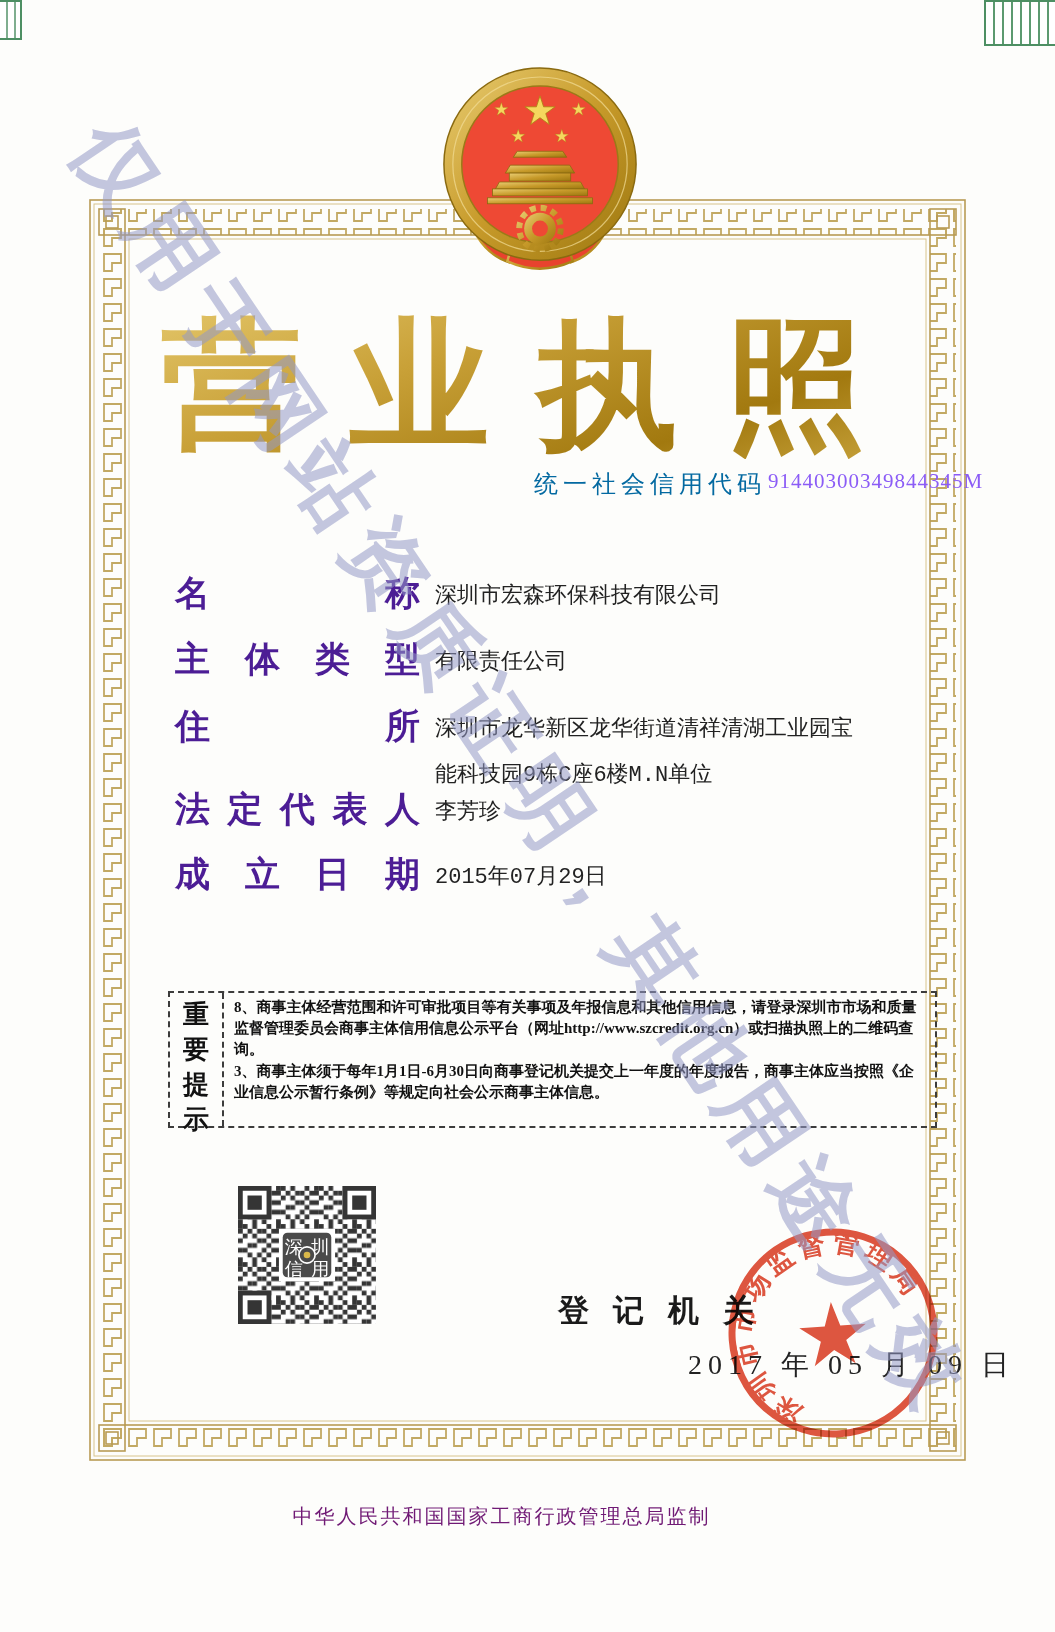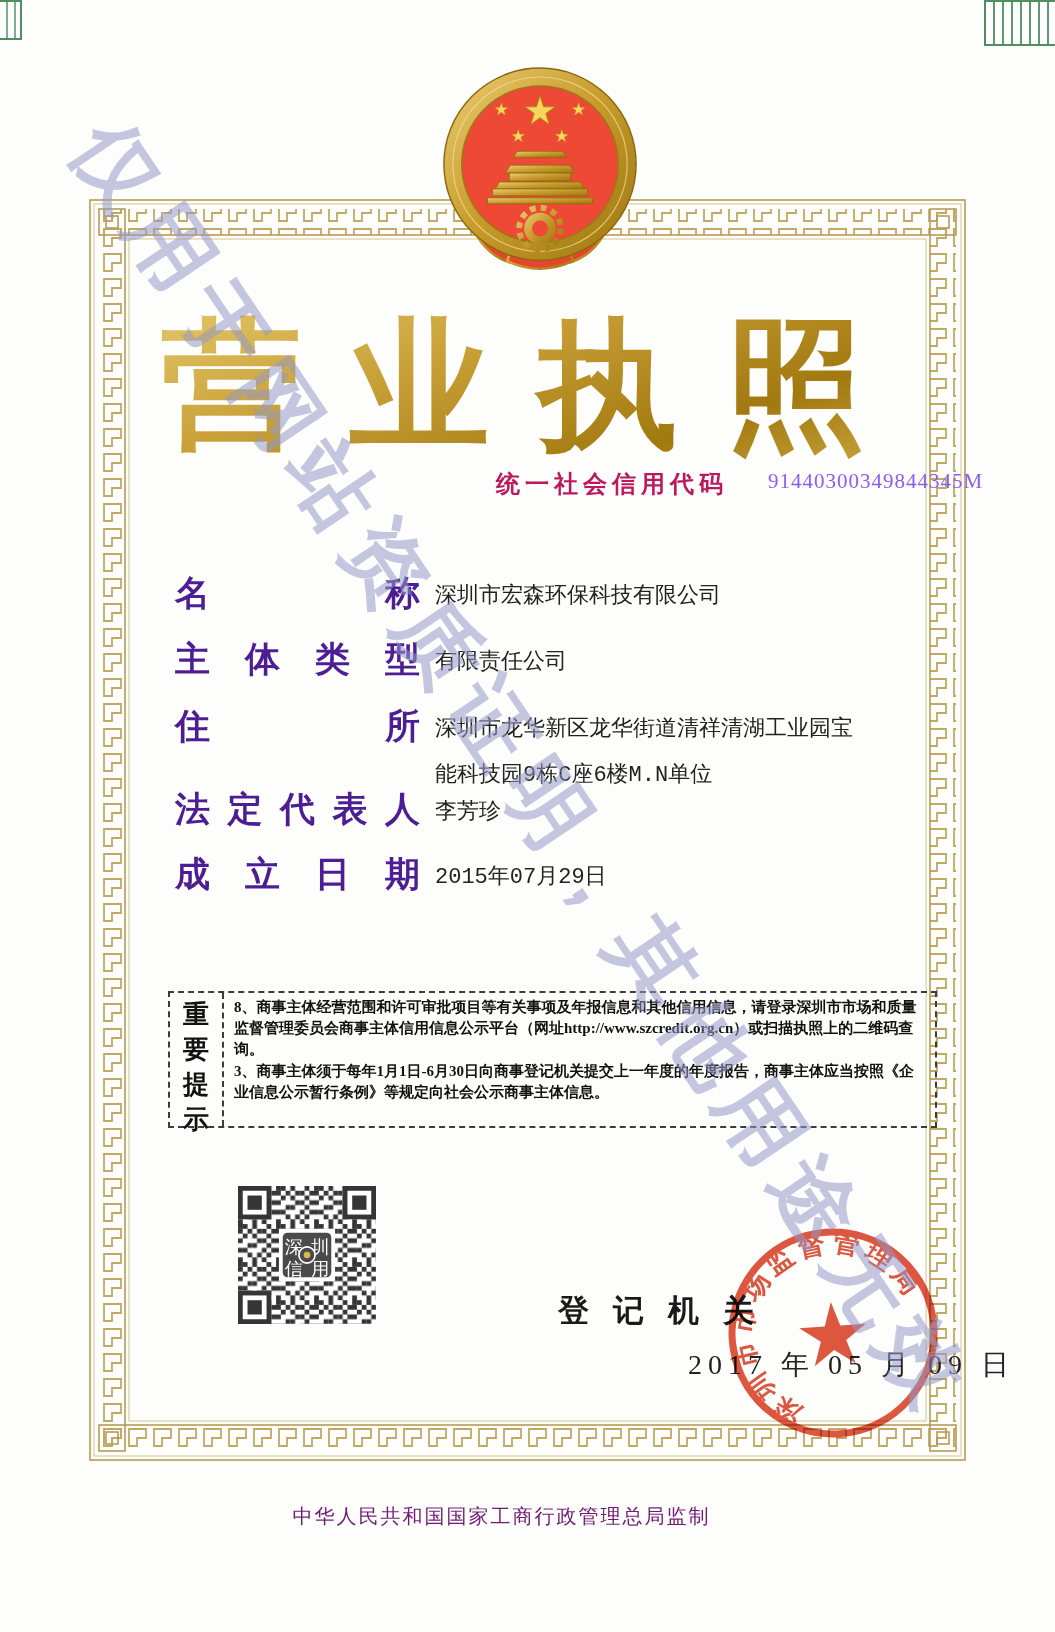--- a/index.html
+++ b/index.html
@@ -35,22 +35,22 @@
   }
   @supports (-webkit-background-clip: text){
     .title{
       background:linear-gradient(160deg,#ecd27a 0%,#c9a138 38%,#a2790f 70%,#dcba55 100%);
       -webkit-background-clip:text;background-clip:text;color:transparent;text-shadow:none;
     }
   }
   
   .credit{position:absolute;left:0;top:468px;width:1055px;z-index:5;}
   .credit-label{
-    position:absolute;left:496px;top:0;font-weight:bold;font-size:24px;
-    letter-spacing:5px;color:#be185d;font-family:"Liberation Serif",serif;
+    position:absolute;left:534px;top:0;font-weight:normal;font-size:24px;
+    letter-spacing:5px;color:#0369a1;font-family:"Liberation Serif",serif;
   }
   .credit-value{
     position:absolute;left:752px;top:1px;font-size:21px;letter-spacing:1px;color:#8b5cf6;
     font-family:"Liberation Serif",serif;
     margin-left:16px;
   }
   
   .field-row{position:absolute;left:175px;z-index:5;}
   .flabel{
     display:inline-block;width:245px;text-align:justify;text-align-last:justify;

